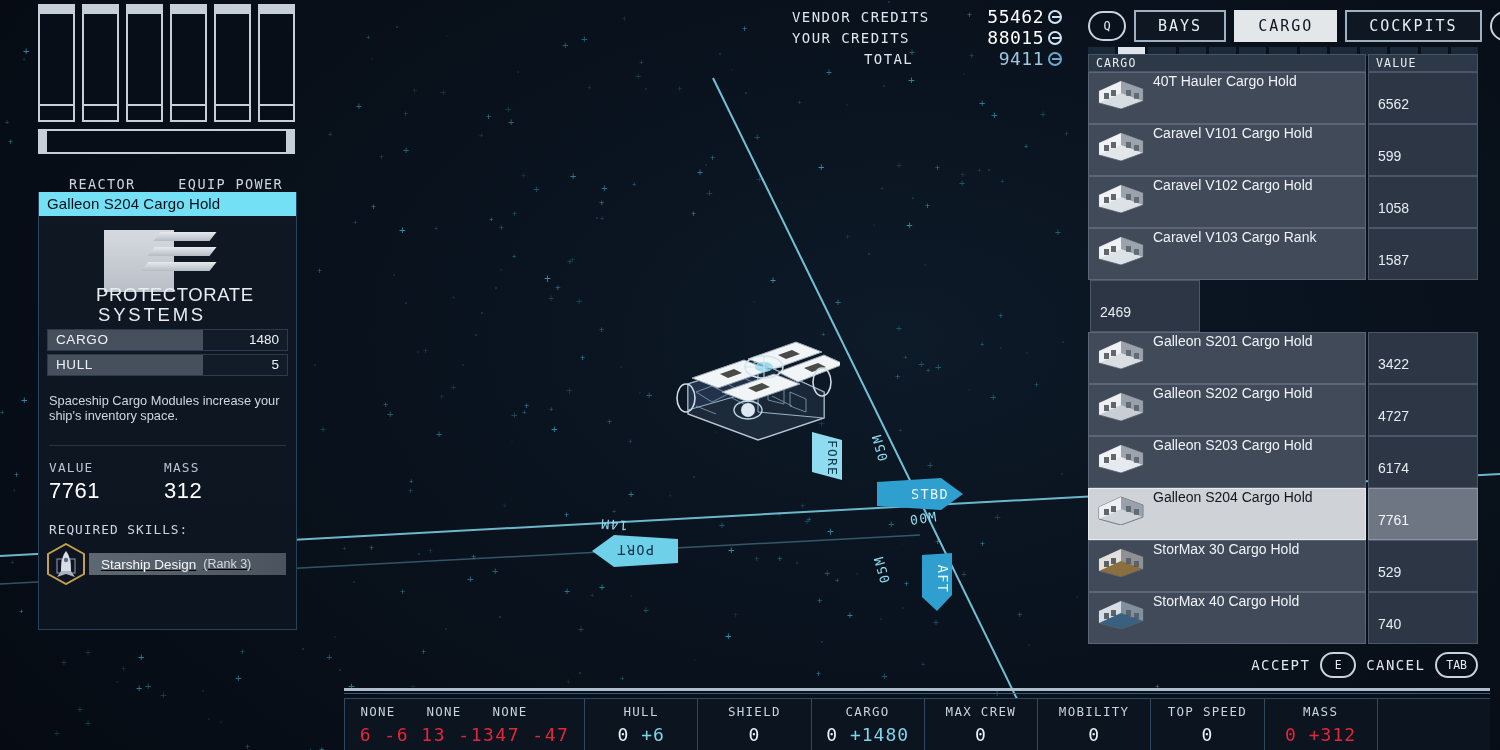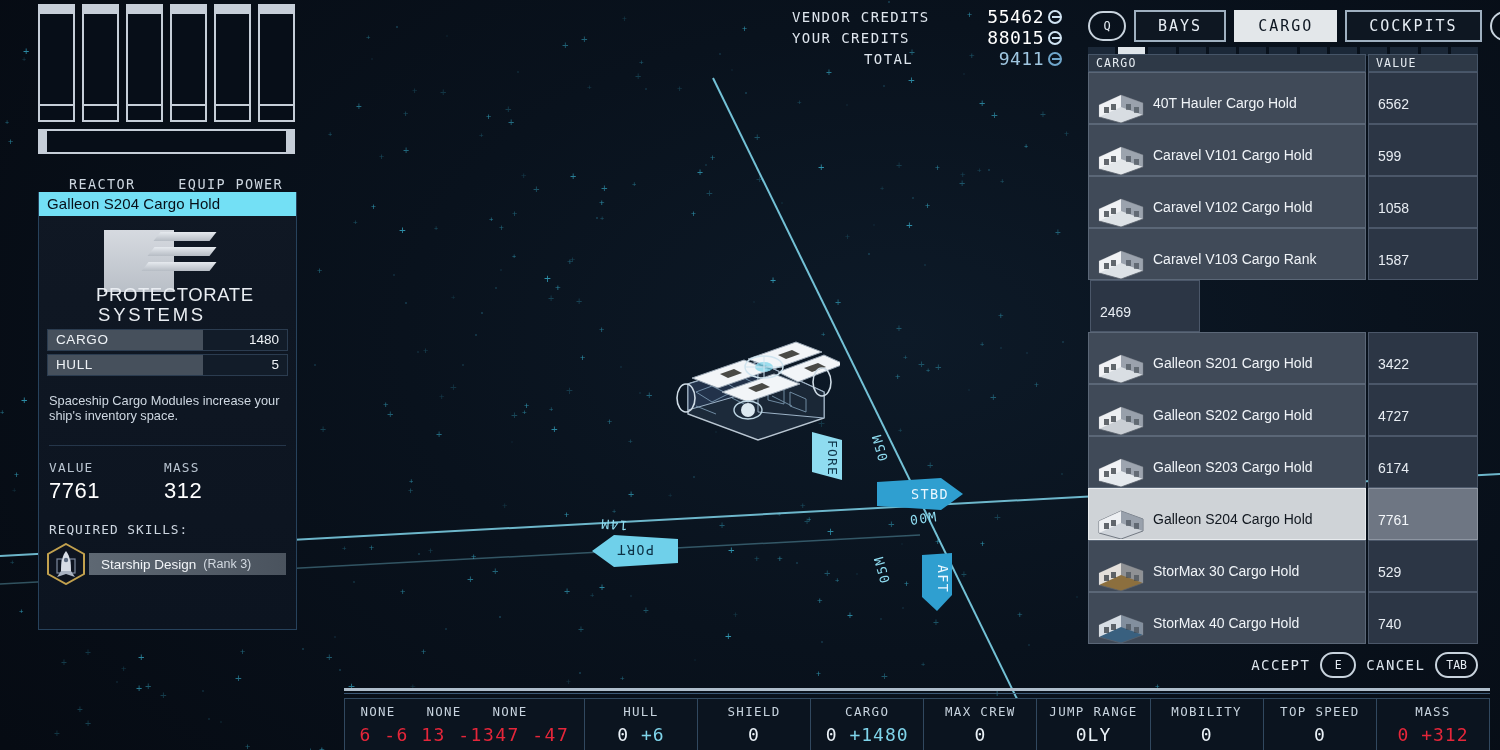--- a/index.html
+++ b/index.html
@@ -105,21 +105,21 @@
   }
   .divider { margin:22px 10px 0; border-top:1px solid #25364a; }
   .vm-row { display:flex; padding:14px 0 0 10px; }
   .vm-col { width:115px; }
   .vm-lab { color:#b9c4d0; font-size:12.8px; letter-spacing:1.2px;
             font-family:"DejaVu Sans Mono", monospace; }
   .vm-val { color:#fff; font-size:22px; margin-top:3px; letter-spacing:.5px;
             font-family:"Liberation Sans", sans-serif; }
   .rs-lab { color:#cdd6e0; font-size:12.8px; letter-spacing:1px; padding:18px 0 0 10px;
             font-family:"DejaVu Sans Mono", monospace; }
-  .skill-row { display:flex; align-items:center; padding:6px 0 0 8px; }
+  .skill-row { display:flex; align-items:center; padding:6px 0 0 8px;text-decoration:underline; }
   .skill-badge { width:38px; height:42px; position:relative; flex:0 0 38px; }
   .skill-pill {
     margin-left:4px; flex:1; margin-right:10px; height:22px;
     background:linear-gradient(90deg,#5e6873,#4a535e); display:flex; align-items:center;
     padding-left:12px;
   }
   .skill-name { color:#f2f5f8; font-size:13.5px; font-family:"Liberation Sans", sans-serif; }
   .skill-rank { color:#d2d9e1; font-size:12.5px; margin-left:7px;
                 font-family:"Liberation Sans", sans-serif; }
 
@@ -167,21 +167,21 @@
   .lh-name { flex:1; background:#2e3947; border:1px solid #465568; display:flex; align-items:center;
              padding-left:7px; }
   .lh-val  { width:110px; background:#2e3947; border:1px solid #465568; display:flex; align-items:center;
              padding-left:7px; margin-left:2px; }
   .lh-txt { color:#e6ecf2; font-size:11.5px; letter-spacing:1.2px;
             font-family:"DejaVu Sans Mono", monospace; }
 
   .list { position:absolute; left:1088px; top:72px; width:390px; }
   .row { display:flex; height:52px; }
   .row .cell-name {
-    flex:1; background:#404a58; border:1px solid #5b6777; display:flex; align-items:flex-end;
+    flex:1; background:#404a58; border:1px solid #5b6777; display:flex; align-items:flex-start;
     position:relative;
   }
   .row .cell-val {
     width:110px; background:#2c3645; border:1px solid #4b5769; display:flex; align-items:center;
     padding-left:9px; margin-left:2px;
   }
   .row.sel .cell-name { background:#cfd3d7; border-color:#e8ebee; }
   .row.sel .cell-val  { background:#6e7683; border-color:#8d95a1; }
   .row .thumb { width:52px; height:36px; margin-left:6px; flex:0 0 52px; position:relative; }
   .row .nm {
@@ -917,24 +917,20 @@
       </div>
       <div class="stat" style="width:113.25px">
         <div class="lab">CARGO</div>
         <div class="val"><span>0</span> <span class="add">+1480</span></div>
       </div>
       <div class="stat" style="width:113.25px">
         <div class="lab">MAX CREW</div>
         <div class="val"><span>0</span></div>
       </div>
       <div class="stat" style="width:113.25px">
-        <div class="lab">JUMP RANGE</div>
-        <div class="val"><span>0LY</span></div>
-      </div>
-      <div class="stat" style="width:113.25px">
         <div class="lab">MOBILITY</div>
         <div class="val"><span>0</span></div>
       </div>
       <div class="stat" style="width:113.25px">
         <div class="lab">TOP SPEED</div>
         <div class="val"><span>0</span></div>
       </div>
       <div class="stat" style="width:113.25px">
         <div class="lab">MASS</div>
         <div class="val red"><span>0</span> <span class="red">+312</span></div>

